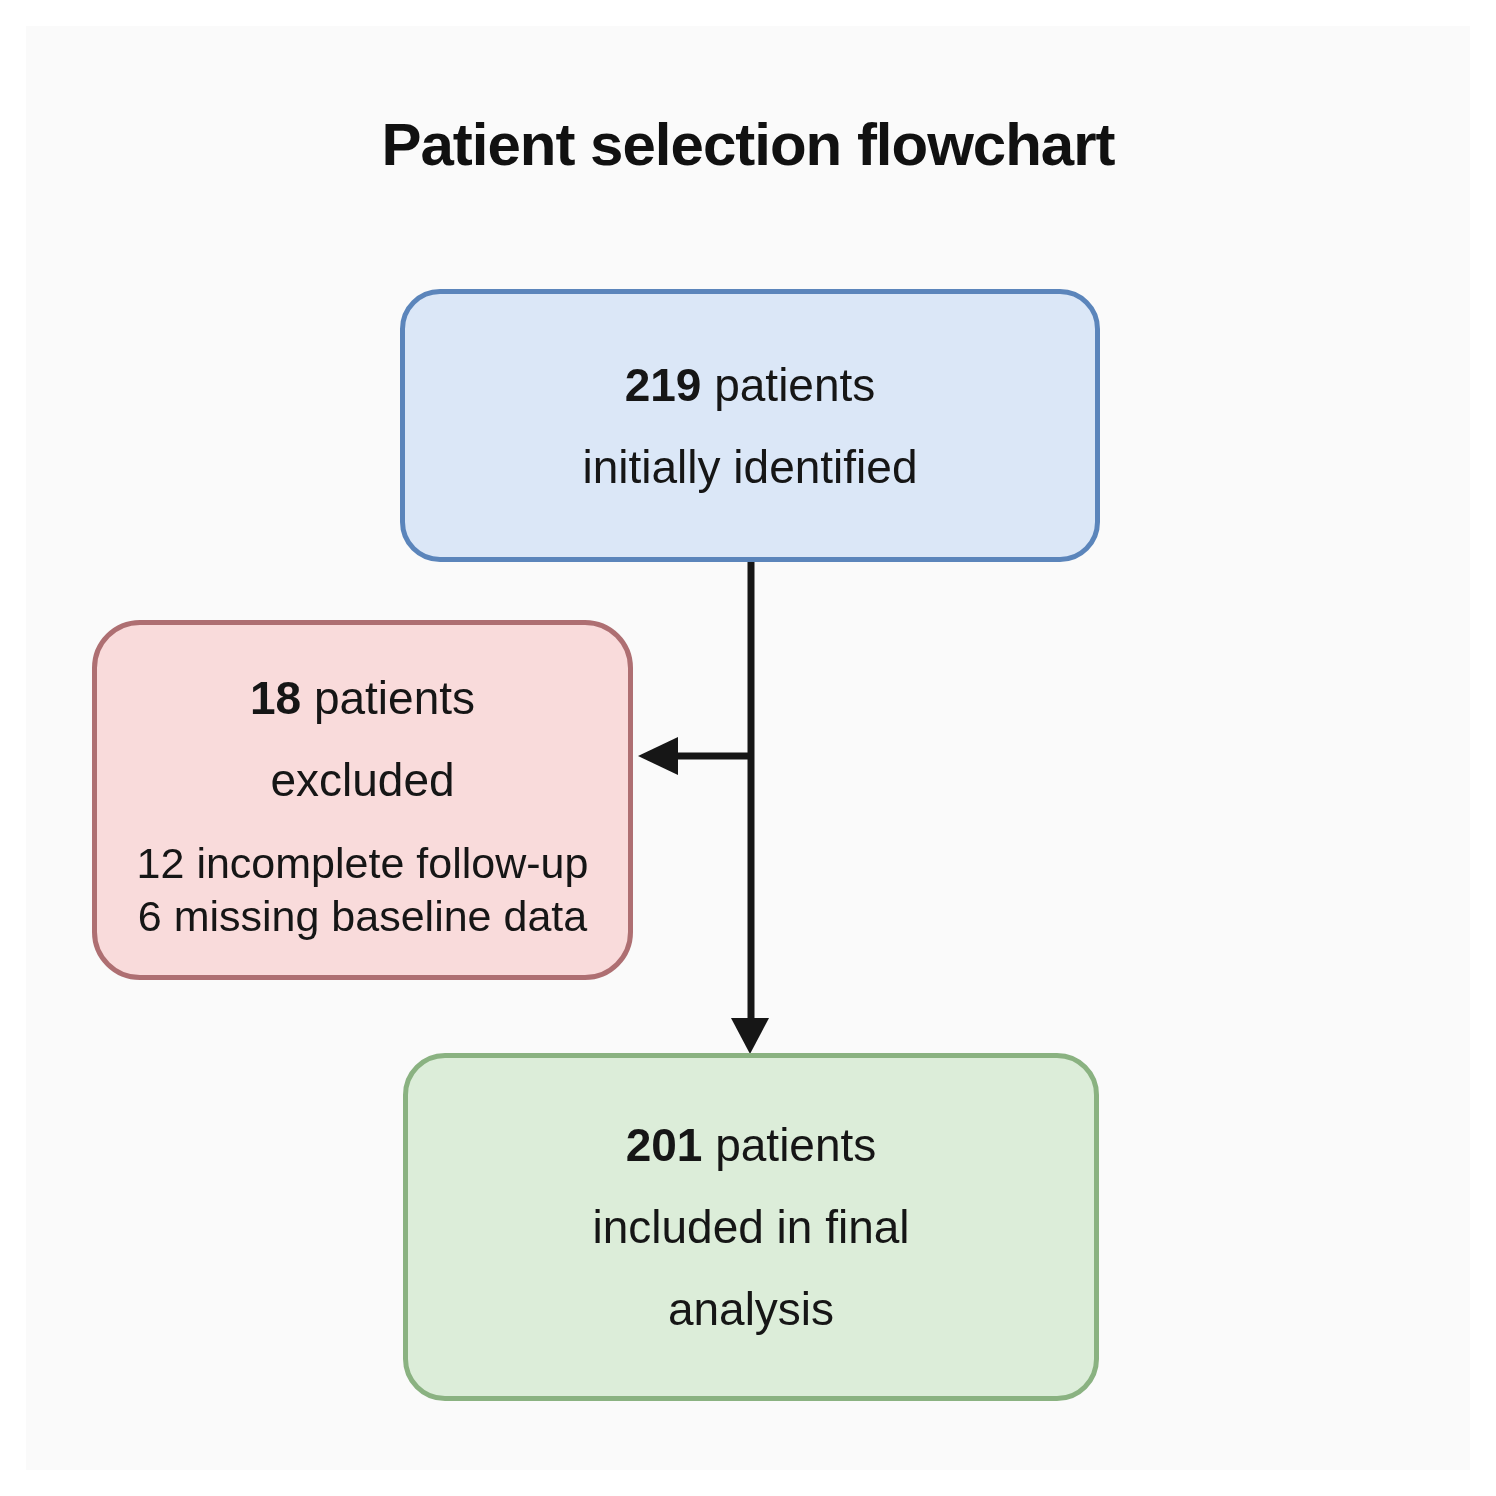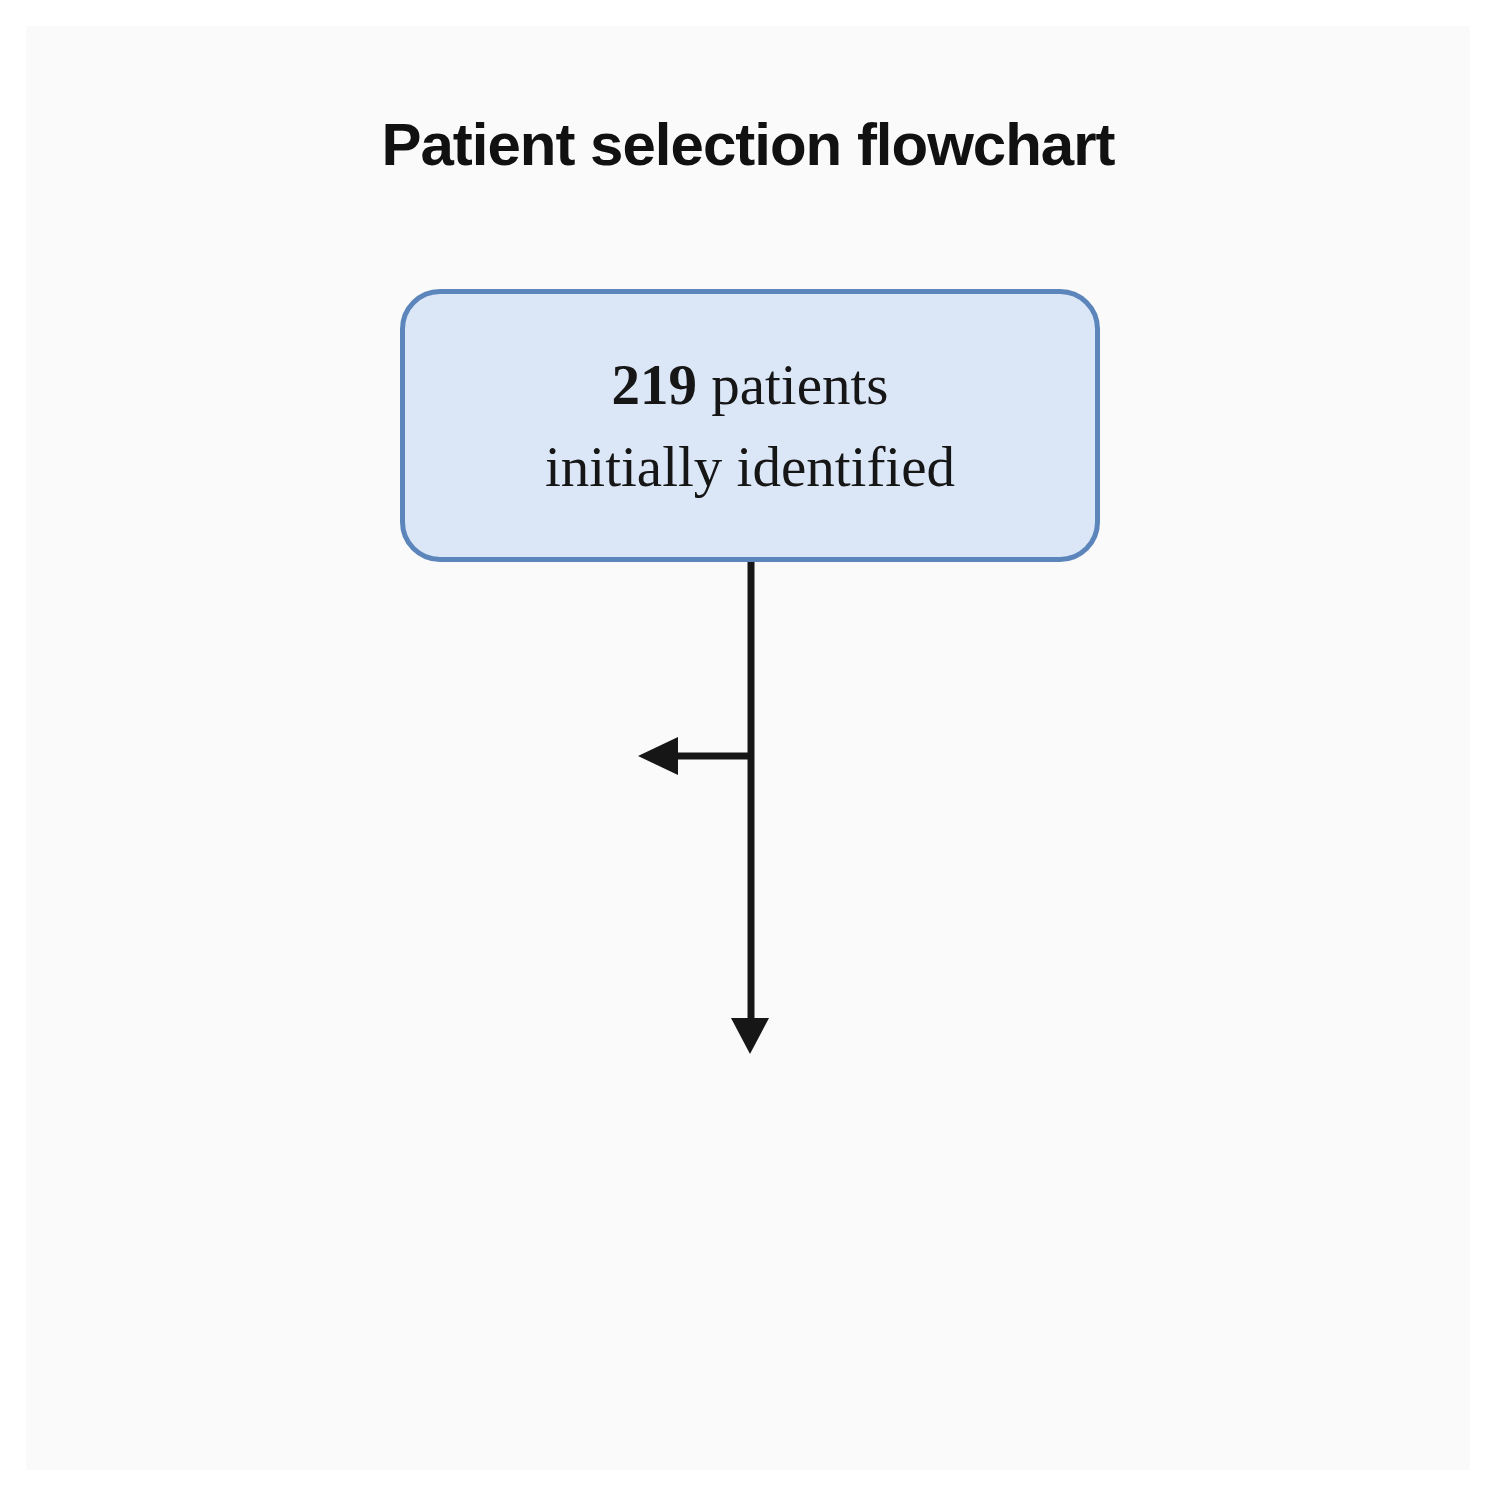--- a/index.html
+++ b/index.html
@@ -43,24 +43,23 @@
     position: absolute;
     box-sizing: border-box;
     display: flex;
     flex-direction: column;
     justify-content: center;
     align-items: center;
     text-align: center;
     color: #161616;
   }
   .node .main-line {
-    font-size: 57px;
+    font-size: 46px;
     line-height: 82px;
     white-space: nowrap;
-    font-family: Liberation Serif, serif;
   }
   .node .count {
     font-weight: 700;
   }
   .node .detail-line {
     font-size: 43px;
     line-height: 53px;
     white-space: nowrap;
   }
   .detail-block {
@@ -107,15 +106,28 @@
     <polygon points="750,1054 731,1018 769,1018" style="fill: rgb(22, 22, 22);"></polygon>
     <line x1="751" y1="756" x2="672" y2="756" stroke-width="7" style="stroke: rgb(22, 22, 22);"></line>
     <polygon points="638,756 678,737 678,775" style="fill: rgb(22, 22, 22);"></polygon>
   </svg>
 
   <div class="node node-identified" style="background: rgb(219, 231, 247); border-color: rgb(91, 133, 187); color: rgb(22, 22, 22);">
     <div class="main-line"><span class="count">219</span><span> patients</span></div>
     <div class="main-line">initially identified</div>
   </div>
 
+  <div class="node node-excluded" style="background: rgb(249, 219, 219); border-color: rgb(174, 111, 114); color: rgb(22, 22, 22);">
+    <div class="main-line"><span class="count">18</span><span> patients</span></div>
+    <div class="main-line">excluded</div>
+    <div class="detail-block">
+      <div class="detail-line">12 incomplete follow-up</div>
+      <div class="detail-line">6 missing baseline data</div>
+    </div>
+  </div>
 
+  <div class="node node-included" style="background: rgb(220, 237, 217); border-color: rgb(138, 178, 129); color: rgb(22, 22, 22);">
+    <div class="main-line"><span class="count">201</span><span> patients</span></div>
+    <div class="main-line">included in final</div>
+    <div class="main-line">analysis</div>
+  </div>
 
 </div>
 
 </body></html>

